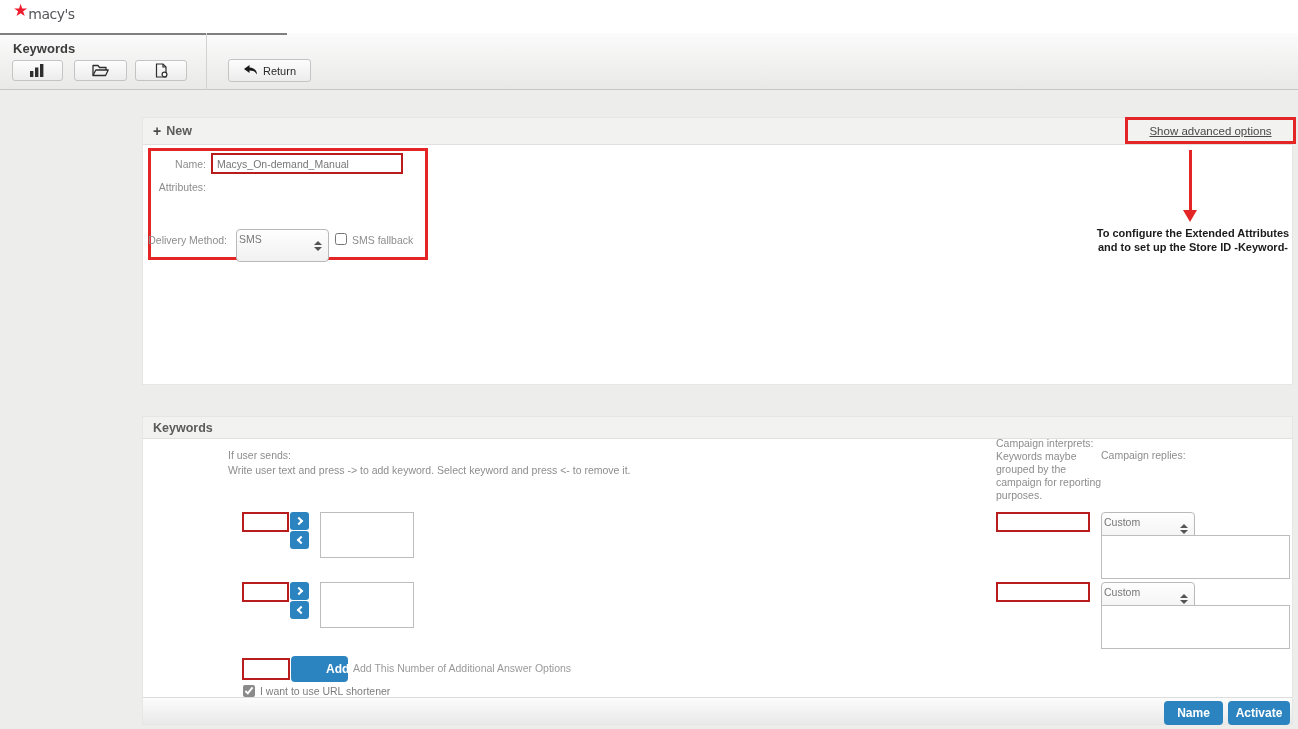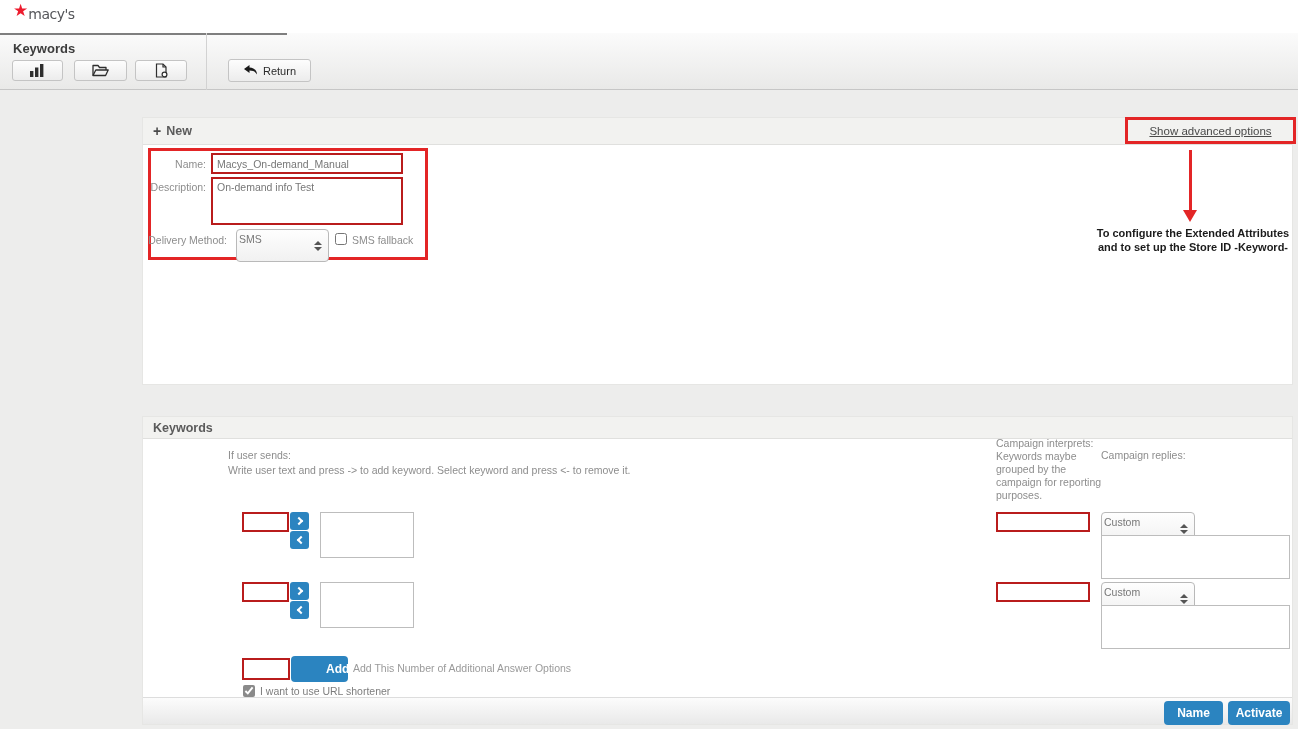--- a/index.html
+++ b/index.html
@@ -164,22 +164,21 @@
     <div class="panel-header">
       <span class="plus">+</span>
       <span class="panel-title">New</span>
     </div>
 
     <div class="form-box"></div>
 
     <div class="flabel lab-name">Name:</div>
     <input class="txt-input name-input" type="text" value="Macys_On-demand_Manual" style="">
 
-    <div class="flabel lab-desc">Description:</div>
-    <textarea class="txt-input desc-area" style="">On-demand info Test</textarea>
+    <div class="flabel lab-desc">Attributes:</div>
 
     <div class="flabel lab-deliv">Delivery Method:</div>
     <div class="select deliv-select">
       <span>SMS</span>
       <span class="stepper"></span>
     </div>
     <input type="checkbox" class="fallback-check" style="">
     <span class="fallback-label">SMS fallback</span>
 
     <div class="arrow-line"></div>

